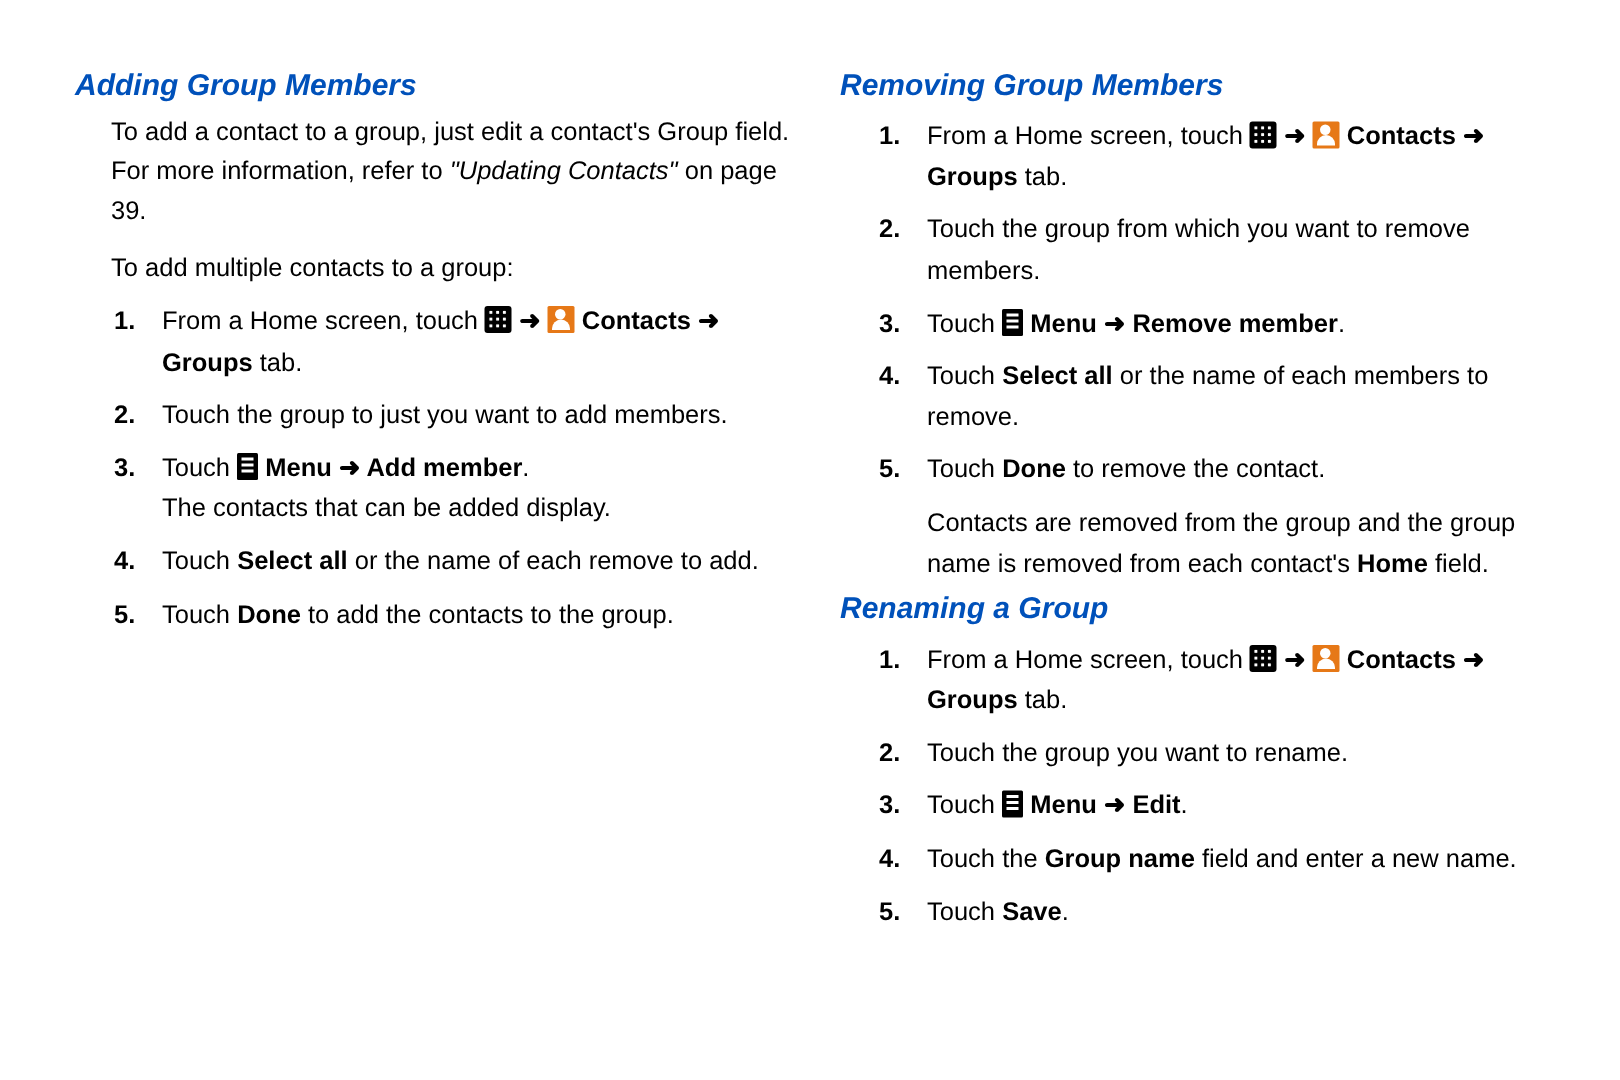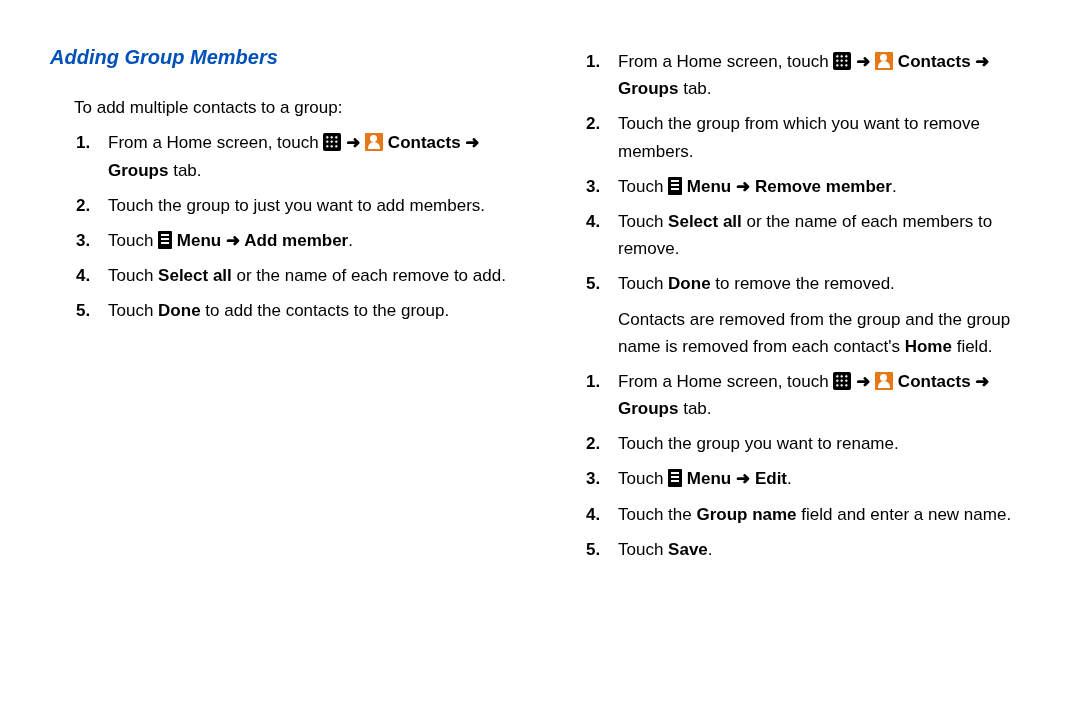--- a/index.html
+++ b/index.html
@@ -34,21 +34,21 @@
     font-weight: bold;
     color: #0051ba;
     font-size: 20px;
     margin: 6px 0 6px 0;
   }
   .intro {
     margin: 4px 0 4px 24px;
     line-height: 1.55;
   }
   .lead {
-    margin: 26px 0 4px 24px;
+    margin: 12px 0 4px 24px;
     line-height: 1.55;
   }
   .ital-ref { font-style: italic; }
   ol.steps {
     margin: 0 0 0 24px;
     padding-left: 34px;
     list-style: none;
     counter-reset: st;
   }
   ol.steps > li {
@@ -133,51 +133,56 @@
 </style>
 </head>
 <body>
 
 <div class="page">
   <div class="columns">
 
     <div class="col col-pad-left">
       <div class="sect-title">Adding Group Members</div>
 
+      <p class="intro">
+        <span>To add a contact to a group, just edit a contact's Group field. For more information, refer to </span><span class="ital-ref">"Updating Contacts"</span><span> on page 39.</span>
+      </p>
 
       <p class="lead">To add multiple contacts to a group:</p>
 
       <ol class="steps">
         <li>
           <span>From a Home screen, touch </span>
           <span class="apps-icon"></span>
           <span class="arrow"> ➜ </span>
           <span class="contacts-icon"></span>
           <span class="b">Contacts</span>
           <span class="arrow"> ➜ </span>
           <span class="b">Groups</span><span> tab.</span>
         </li>
         <li>Touch the group to just you want to add members.</li>
         <li>
           <span>Touch </span>
           <span class="menu-icon"></span>
           <span class="b">Menu</span>
           <span class="arrow"> ➜ </span>
           <span class="b">Add member</span><span>.</span>
+          <div>The contacts that can be added display.</div>
         </li>
         <li>
           <span>Touch </span><span class="b">Select all</span><span> or the name of each remove to add.</span>
         </li>
         <li>
           <span>Touch </span><span class="b">Done</span><span> to add the contacts to the group.</span>
         </li>
       </ol>
     </div>
 
     <div class="col">
+      <div class="sect-title">Removing Group Members</div>
 
       <ol class="steps">
         <li>
           <span>From a Home screen, touch </span>
           <span class="apps-icon"></span>
           <span class="arrow"> ➜ </span>
           <span class="contacts-icon"></span>
           <span class="b">Contacts</span>
           <span class="arrow"> ➜ </span>
           <span class="b">Groups</span><span> tab.</span>
@@ -187,27 +192,28 @@
           <span>Touch </span>
           <span class="menu-icon"></span>
           <span class="b">Menu</span>
           <span class="arrow"> ➜ </span>
           <span class="b">Remove member</span><span>.</span>
         </li>
         <li>
           <span>Touch </span><span class="b">Select all</span><span> or the name of each members to remove.</span>
         </li>
         <li>
-          <span>Touch </span><span class="b">Done</span><span> to remove the removed.</span>
+          <span>Touch </span><span class="b">Done</span><span> to remove the contact.</span>
         </li>
       </ol>
       <p class="continuation">
         <span>Contacts are removed from the group and the group name is removed from each contact's </span><span class="b">Home</span><span> field.</span>
       </p>
 
+      <div class="sect-title">Renaming a Group</div>
 
       <ol class="steps">
         <li>
           <span>From a Home screen, touch </span>
           <span class="apps-icon"></span>
           <span class="arrow"> ➜ </span>
           <span class="contacts-icon"></span>
           <span class="b">Contacts</span>
           <span class="arrow"> ➜ </span>
           <span class="b">Groups</span><span> tab.</span>

